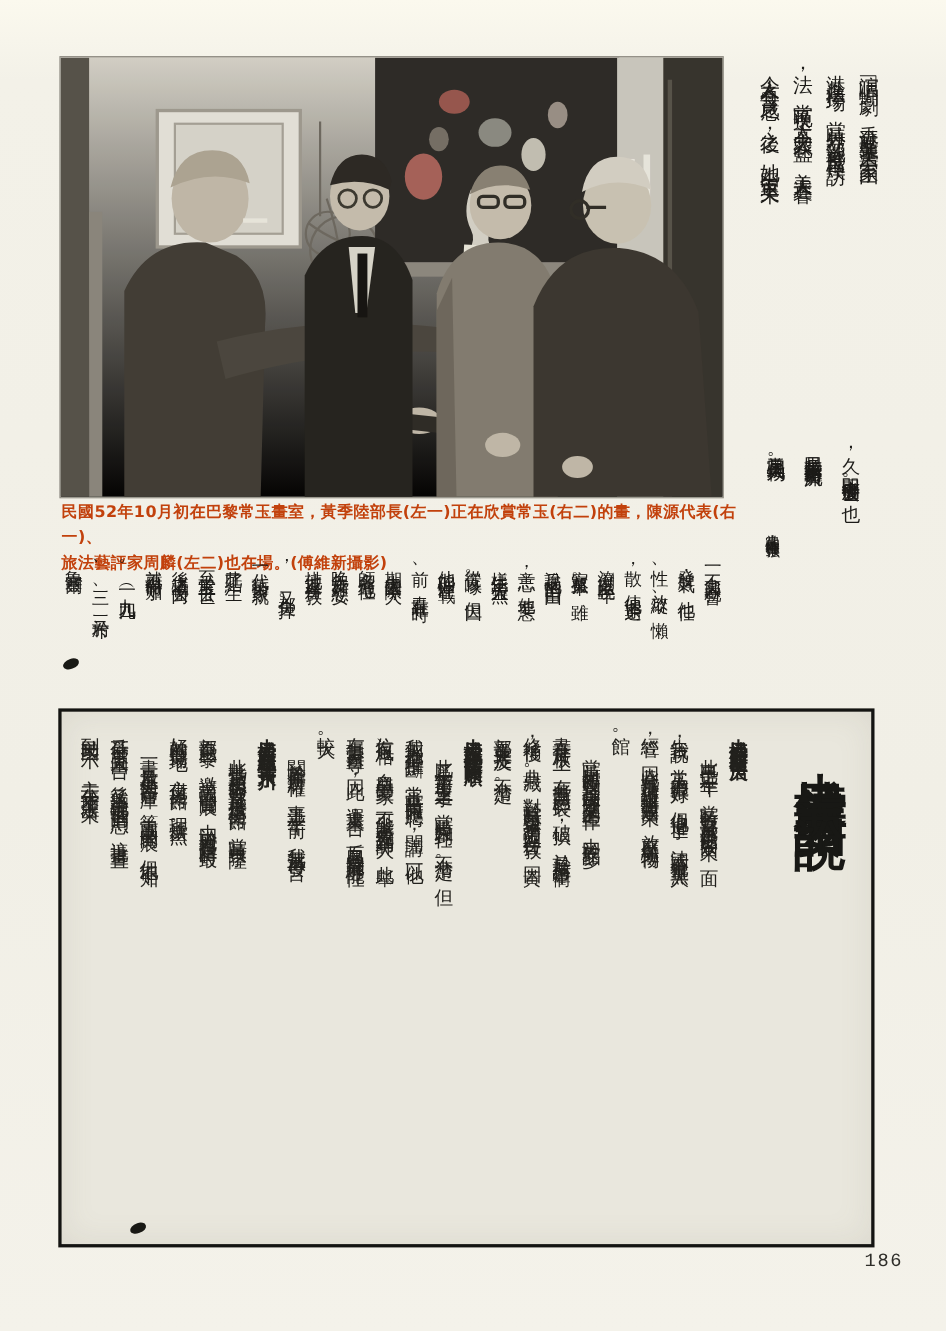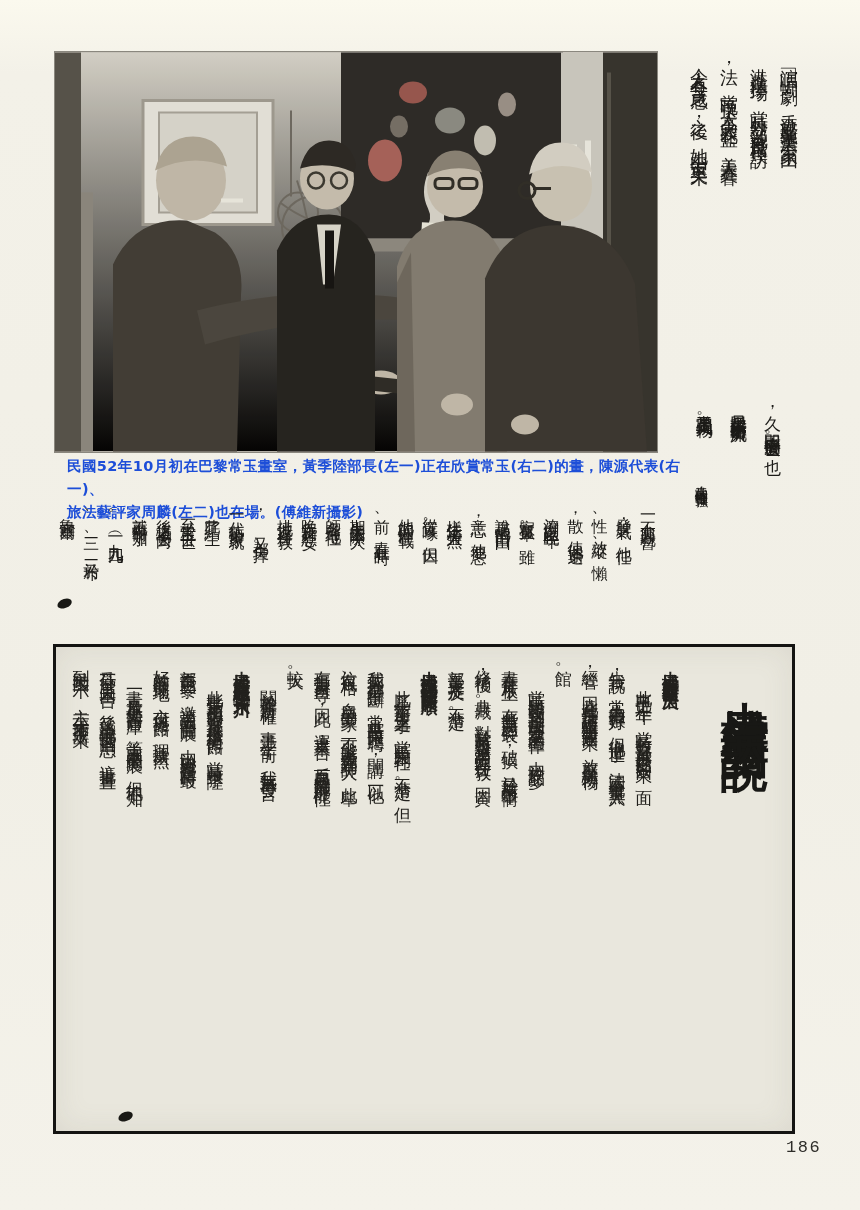--- a/index.html
+++ b/index.html
@@ -11,21 +11,21 @@
     position:relative;
     overflow:hidden;
   }
   .page{position:absolute;inset:0;}
   
   .photo{position:absolute;left:55px;top:52px;width:602px;height:400px;outline:1px solid #8a877e;background:#bab7ae;}
   
   .caption{
     position:absolute;left:56px;top:455px;width:650px;
     font-family:"DejaVu Sans", sans-serif;
-    font-weight:700;font-size:14.5px;line-height:23px;letter-spacing:.4px;color:#1d4ed8;margin-left:11px;
+    font-weight:700;font-size:14.5px;line-height:23px;letter-spacing:.4px;color:#c2410c;
   }
   
   .vblock{position:absolute;writing-mode:vertical-rl;}
   .vblock > div{margin:0;padding:0;}
   .margin-a{top:54px;right:56px;width:122px;height:376px;font-size:18px;letter-spacing:4px;}
   .margin-a > div{line-height:30px;}
   .margin-b{top:402px;right:70px;width:104px;height:204px;font-size:17px;letter-spacing:1px;}
   .margin-b > div{line-height:34px;}
   .margin-c{top:476px;right:148px;width:24px;height:140px;font-size:13px;letter-spacing:1px;}
   .margin-c > div{line-height:22px;}

